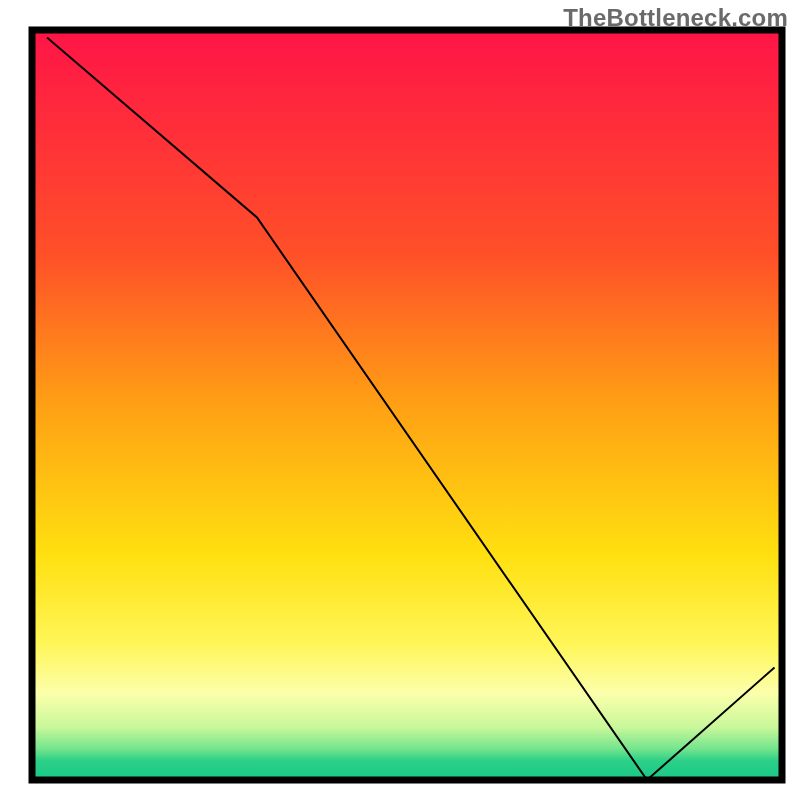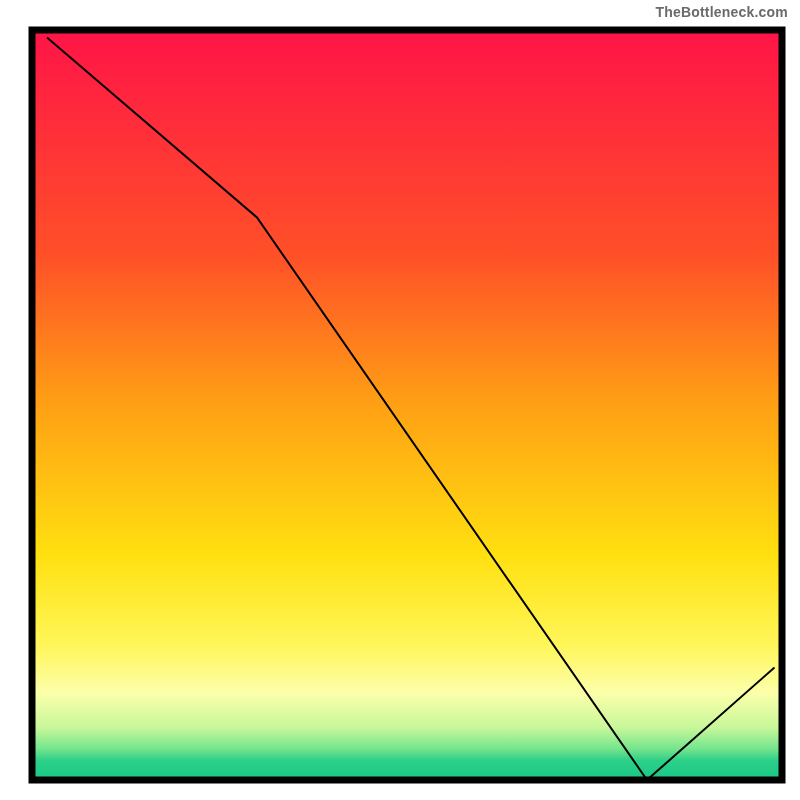--- a/index.html
+++ b/index.html
@@ -14,21 +14,21 @@
     position: relative;
     width: 800px;
     height: 800px;
     background: #ffffff;
   }
   #watermark {
     position: absolute;
     top: 4px;
     right: 12px;
     font-family: Arial, Helvetica, sans-serif;
-    font-size: 14px;
+    font-size: 24px;
     font-weight: 600;
     color: #6a6a6a;
     letter-spacing: 0.2px;
     user-select: none;
   }
   svg {
     position: absolute;
     top: 0;
     left: 0;
   }

